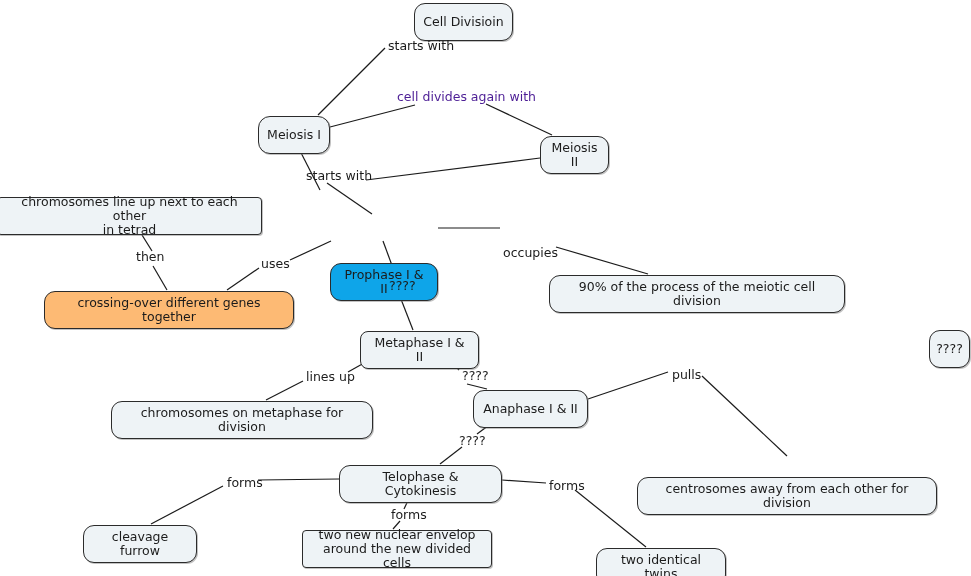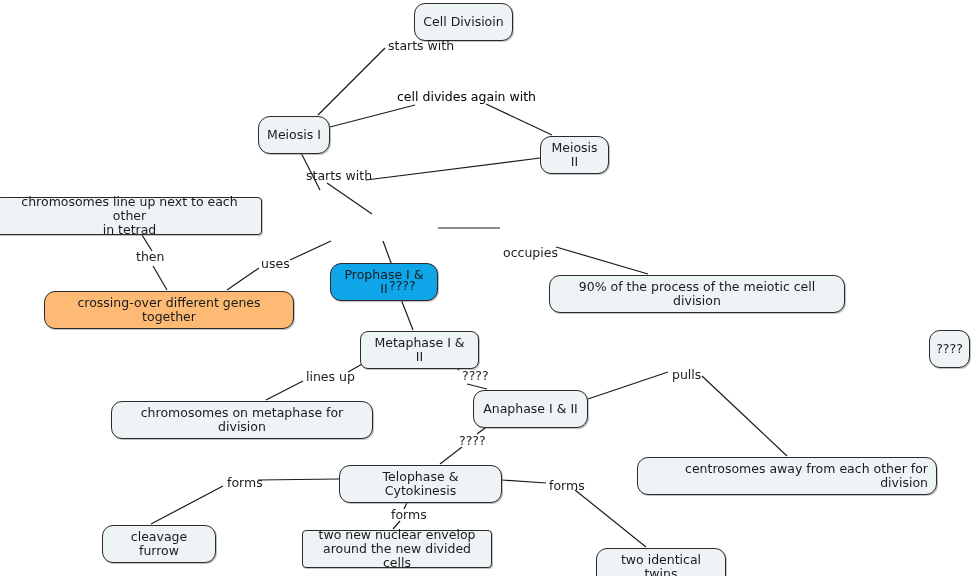--- a/index.html
+++ b/index.html
@@ -93,30 +93,30 @@
       <div class="node" style="left: 540px; top: 136px; width: 69px; height: 26px; background: rgb(238, 243, 246); border-color: rgb(43, 43, 43); color: rgb(27, 27, 27);">Meiosis II</div>
       <div class="node square" style="left: -3px; top: 197px; width: 265px; height: 38px; background: rgb(238, 243, 246); border-color: rgb(43, 43, 43); color: rgb(27, 27, 27);">chromosomes line up next to each other
 in tetrad</div>
       <div class="node" style="left: 330px; top: 215px; width: 108px; height: 25px; background: #0ea5e9; border-color: rgb(43, 43, 43); color: rgb(27, 27, 27); margin-top: 48px;">Prophase I &amp; II</div>
       <div class="node" style="left: 44px; top: 291px; width: 250px; height: 27px; background: #fdba74; border-color: rgb(43, 43, 43); color: rgb(27, 27, 27);">crossing-over different genes together</div>
       <div class="node" style="left: 549px; top: 275px; width: 296px; height: 27px; background: rgb(238, 243, 246); border-color: rgb(43, 43, 43); color: rgb(27, 27, 27);">90% of the process of the meiotic cell division</div>
       <div class="node" style="left: 929px; top: 330px; width: 41px; height: 24px; background: rgb(238, 243, 246); border-color: rgb(43, 43, 43); color: rgb(27, 27, 27);">????</div>
       <div class="node" style="left: 360px; top: 331px; width: 119px; height: 27px; background: rgb(238, 243, 246); border-color: rgb(43, 43, 43); color: rgb(27, 27, 27); border-radius: 8px;">Metaphase I &amp; II</div>
       <div class="node" style="left: 111px; top: 401px; width: 262px; height: 27px; background: rgb(238, 243, 246); border-color: rgb(43, 43, 43); color: rgb(27, 27, 27);">chromosomes on metaphase for division</div>
       <div class="node" style="left: 473px; top: 390px; width: 115px; height: 27px; background: rgb(238, 243, 246); border-color: rgb(43, 43, 43); color: rgb(27, 27, 27);">Anaphase I &amp; II</div>
-      <div class="node" style="left: 637px; top: 457px; width: 300px; height: 28px; background: rgb(238, 243, 246); border-color: rgb(43, 43, 43); color: rgb(27, 27, 27); text-align: right;">centrosomes away from each other for division</div>
+      <div class="node" style="left: 637px; top: 477px; width: 300px; height: 28px; background: rgb(238, 243, 246); border-color: rgb(43, 43, 43); color: rgb(27, 27, 27);">centrosomes away from each other for division</div>
       <div class="node" style="left: 339px; top: 465px; width: 163px; height: 27px; background: rgb(238, 243, 246); border-color: rgb(43, 43, 43); color: rgb(27, 27, 27);">Telophase &amp; Cytokinesis</div>
-      <div class="node" style="left: 83px; top: 525px; width: 114px; height: 27px; background: rgb(238, 243, 246); border-color: rgb(43, 43, 43); color: rgb(27, 27, 27); margin-left: 19px;">cleavage furrow</div>
+      <div class="node" style="left: 83px; top: 525px; width: 114px; height: 27px; background: rgb(238, 243, 246); border-color: rgb(43, 43, 43); color: rgb(27, 27, 27);">cleavage furrow</div>
       <div class="node square" style="left: 302px; top: 530px; width: 190px; height: 38px; background: rgb(238, 243, 246); border-color: rgb(43, 43, 43); color: rgb(27, 27, 27);">two new nuclear envelop
 around the new divided cells</div>
       <div class="node" style="left: 596px; top: 548px; width: 130px; height: 27px; background: rgb(238, 243, 246); border-color: rgb(43, 43, 43); color: rgb(27, 27, 27); text-align: center;">two identical twins</div>
     </div>
   <div id="label-layer">
       <div class="link-label" style="left: 388px; top: 39px; color: rgb(27, 27, 27);">starts with</div>
-      <div class="link-label" style="left: 397px; top: 90px; color: #000000;">cell divides again with</div>
+      <div class="link-label" style="left: 397px; top: 90px; color: #4c1d95;">cell divides again with</div>
       <div class="link-label" style="left: 306px; top: 169px; color: rgb(27, 27, 27);">starts with</div>
       <div class="link-label" style="left: 136px; top: 250px; color: rgb(27, 27, 27);">then</div>
       <div class="link-label" style="left: 261px; top: 257px; color: rgb(27, 27, 27);">uses</div>
       <div class="link-label" style="left: 503px; top: 246px; color: rgb(27, 27, 27);">occupies</div>
       <div class="link-label" style="left: 389px; top: 279px; color: rgb(27, 27, 27);">????</div>
       <div class="link-label" style="left: 306px; top: 370px; color: rgb(27, 27, 27);">lines up</div>
       <div class="link-label" style="left: 462px; top: 369px; color: rgb(27, 27, 27);">????</div>
       <div class="link-label" style="left: 672px; top: 368px; color: rgb(27, 27, 27);">pulls</div>
       <div class="link-label" style="left: 459px; top: 434px; color: rgb(27, 27, 27);">????</div>
       <div class="link-label" style="left: 227px; top: 476px; color: rgb(27, 27, 27);">forms</div>

